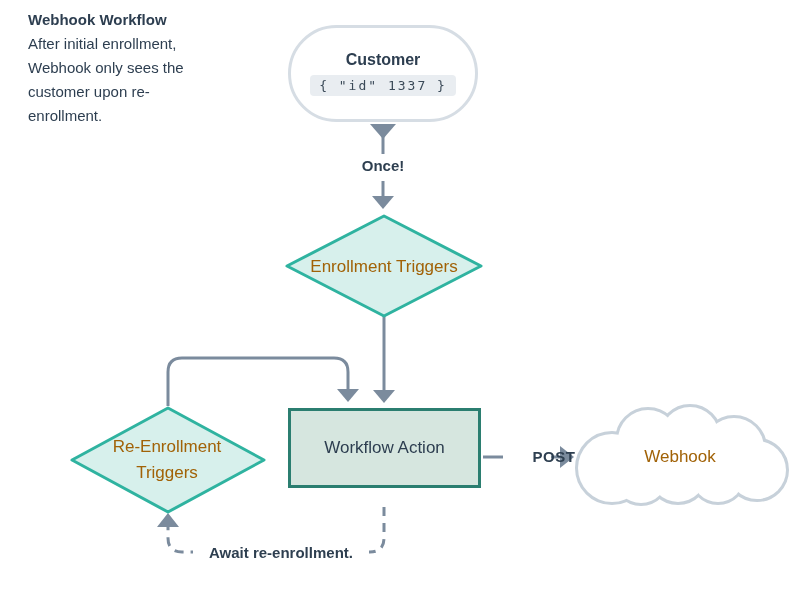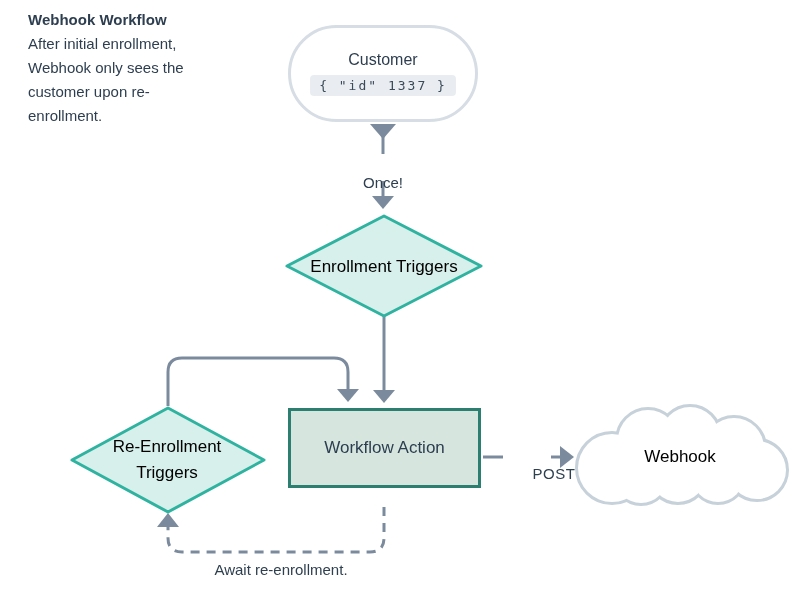--- a/index.html
+++ b/index.html
@@ -17,42 +17,42 @@
   .note { left:28px; top:8px; width:200px; }
   .note-title { font-size:15px; font-weight:700; color:#2d3e50; line-height:24px; }
   .note-line  { font-size:15px; font-weight:400; color:#2d3e50; line-height:24px; }
 
   
   .customer-node {
     left:288px; top:25px; width:190px; height:97px; box-sizing:border-box;
     background:#ffffff; border:3px solid #d6dde4; border-radius:50px;
     display:flex; flex-direction:column; align-items:center; justify-content:center; gap:6px;
   }
-  .customer-label { font-size:16px; font-weight:400; color:#2d3e50; }
+  .customer-label { font-size:16px; font-weight:700; color:#2d3e50; }
   .customer-chip {
     font-family:"DejaVu Sans Mono", monospace; font-size:13px; letter-spacing:2px;
     color:#3b4a58; background:#e9edf1; border-radius:4px; padding:3px 9px;
   }
 
   
   .action-node {
     left:288px; top:408px; width:193px; height:80px; box-sizing:border-box;
     background:#d6e6df; border:3px solid #2b7e70;
     display:flex; align-items:center; justify-content:center;
   }
   .action-label { font-size:17px; font-weight:500; color:#2d3e50; }
 
   
-  .edge-label { font-size:15px; font-weight:400; color:#2e3f50; text-align:center;margin-top:17px; }
+  .edge-label { font-size:15px; font-weight:700; color:#2e3f50; text-align:center; }
   .once-label  { left:353px; top:157px; width:60px; }
   .post-label  { left:528px; top:448px; width:52px; letter-spacing:0.5px; }
   .await-label { left:193px; top:543px; width:172px; background:#ffffff; padding:1px 2px; }
 
   
-  .diamond-label { font-size:17px; font-weight:500; color:#000000; text-align:center; }
+  .diamond-label { font-size:17px; font-weight:500; color:#a16207; text-align:center; }
   .enrollment-label   { left:284px; top:257px; width:200px; }
   .reenrollment-label { left:92px;  top:434px; width:150px; line-height:26px; }
   .webhook-label      { left:600px; top:447px; width:160px; }
 </style>
 </head>
 <body>
 
 <div class="canvas">
 
   <svg class="connectors" viewBox="0 0 792 592">

